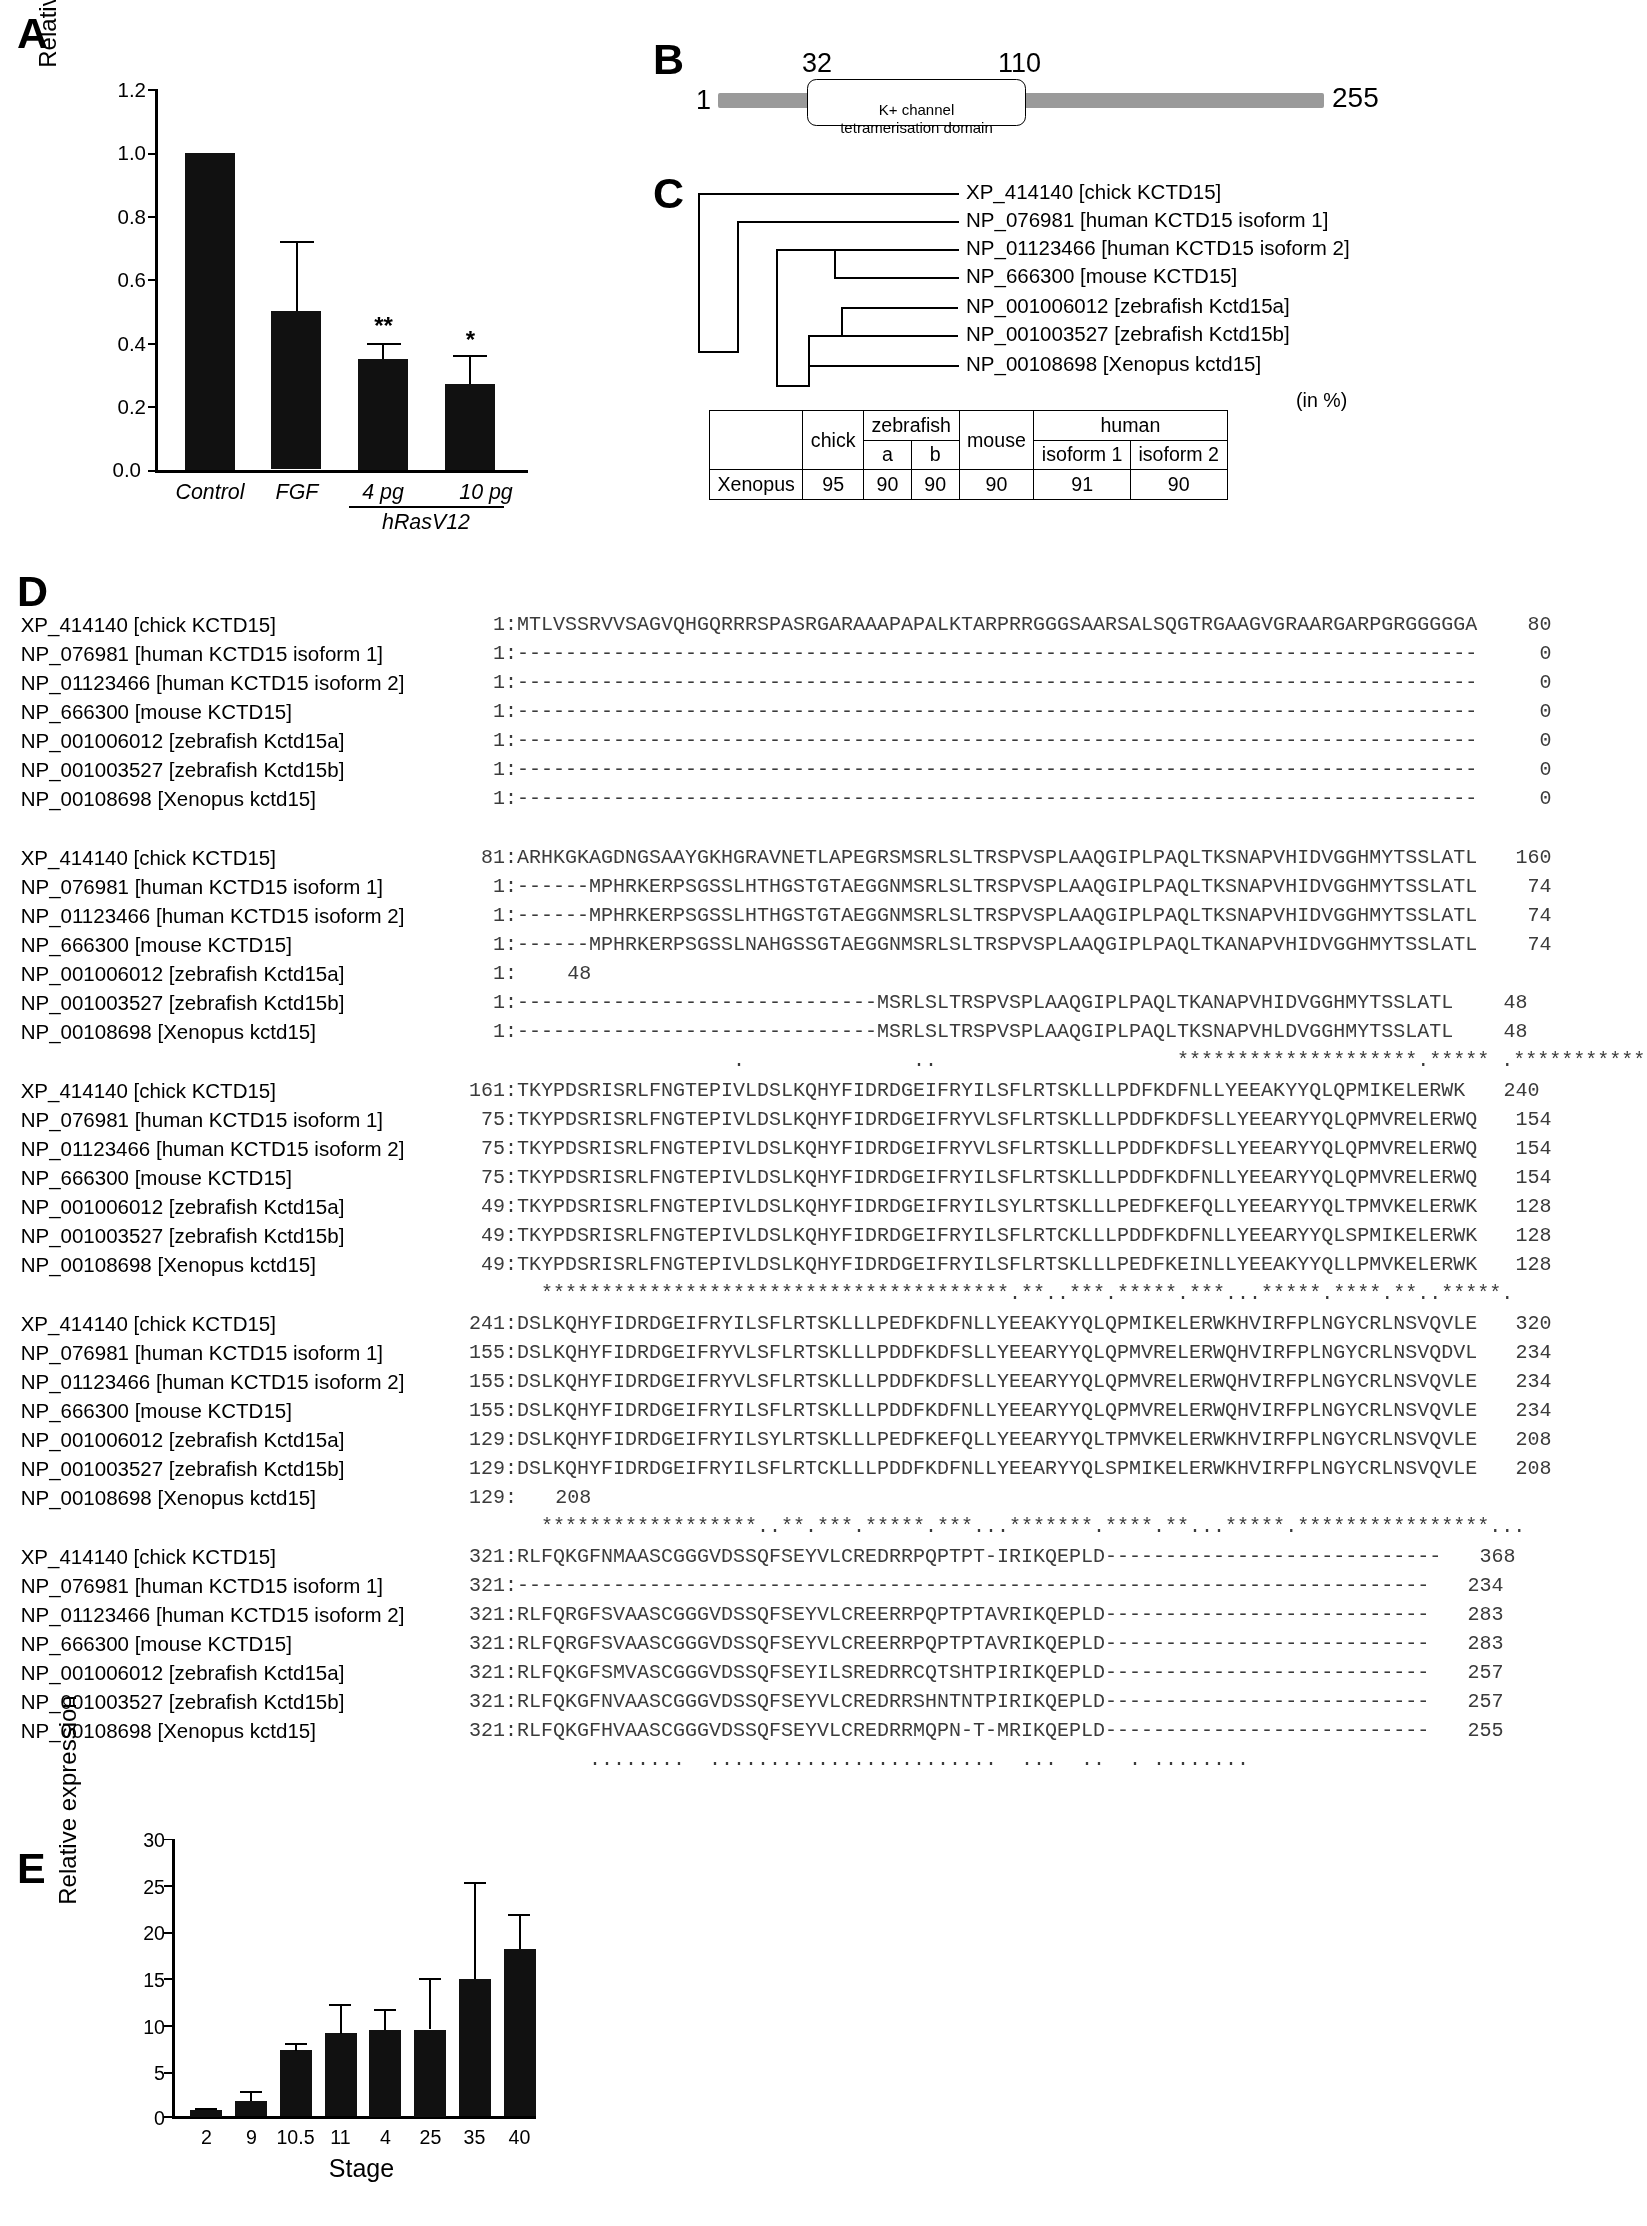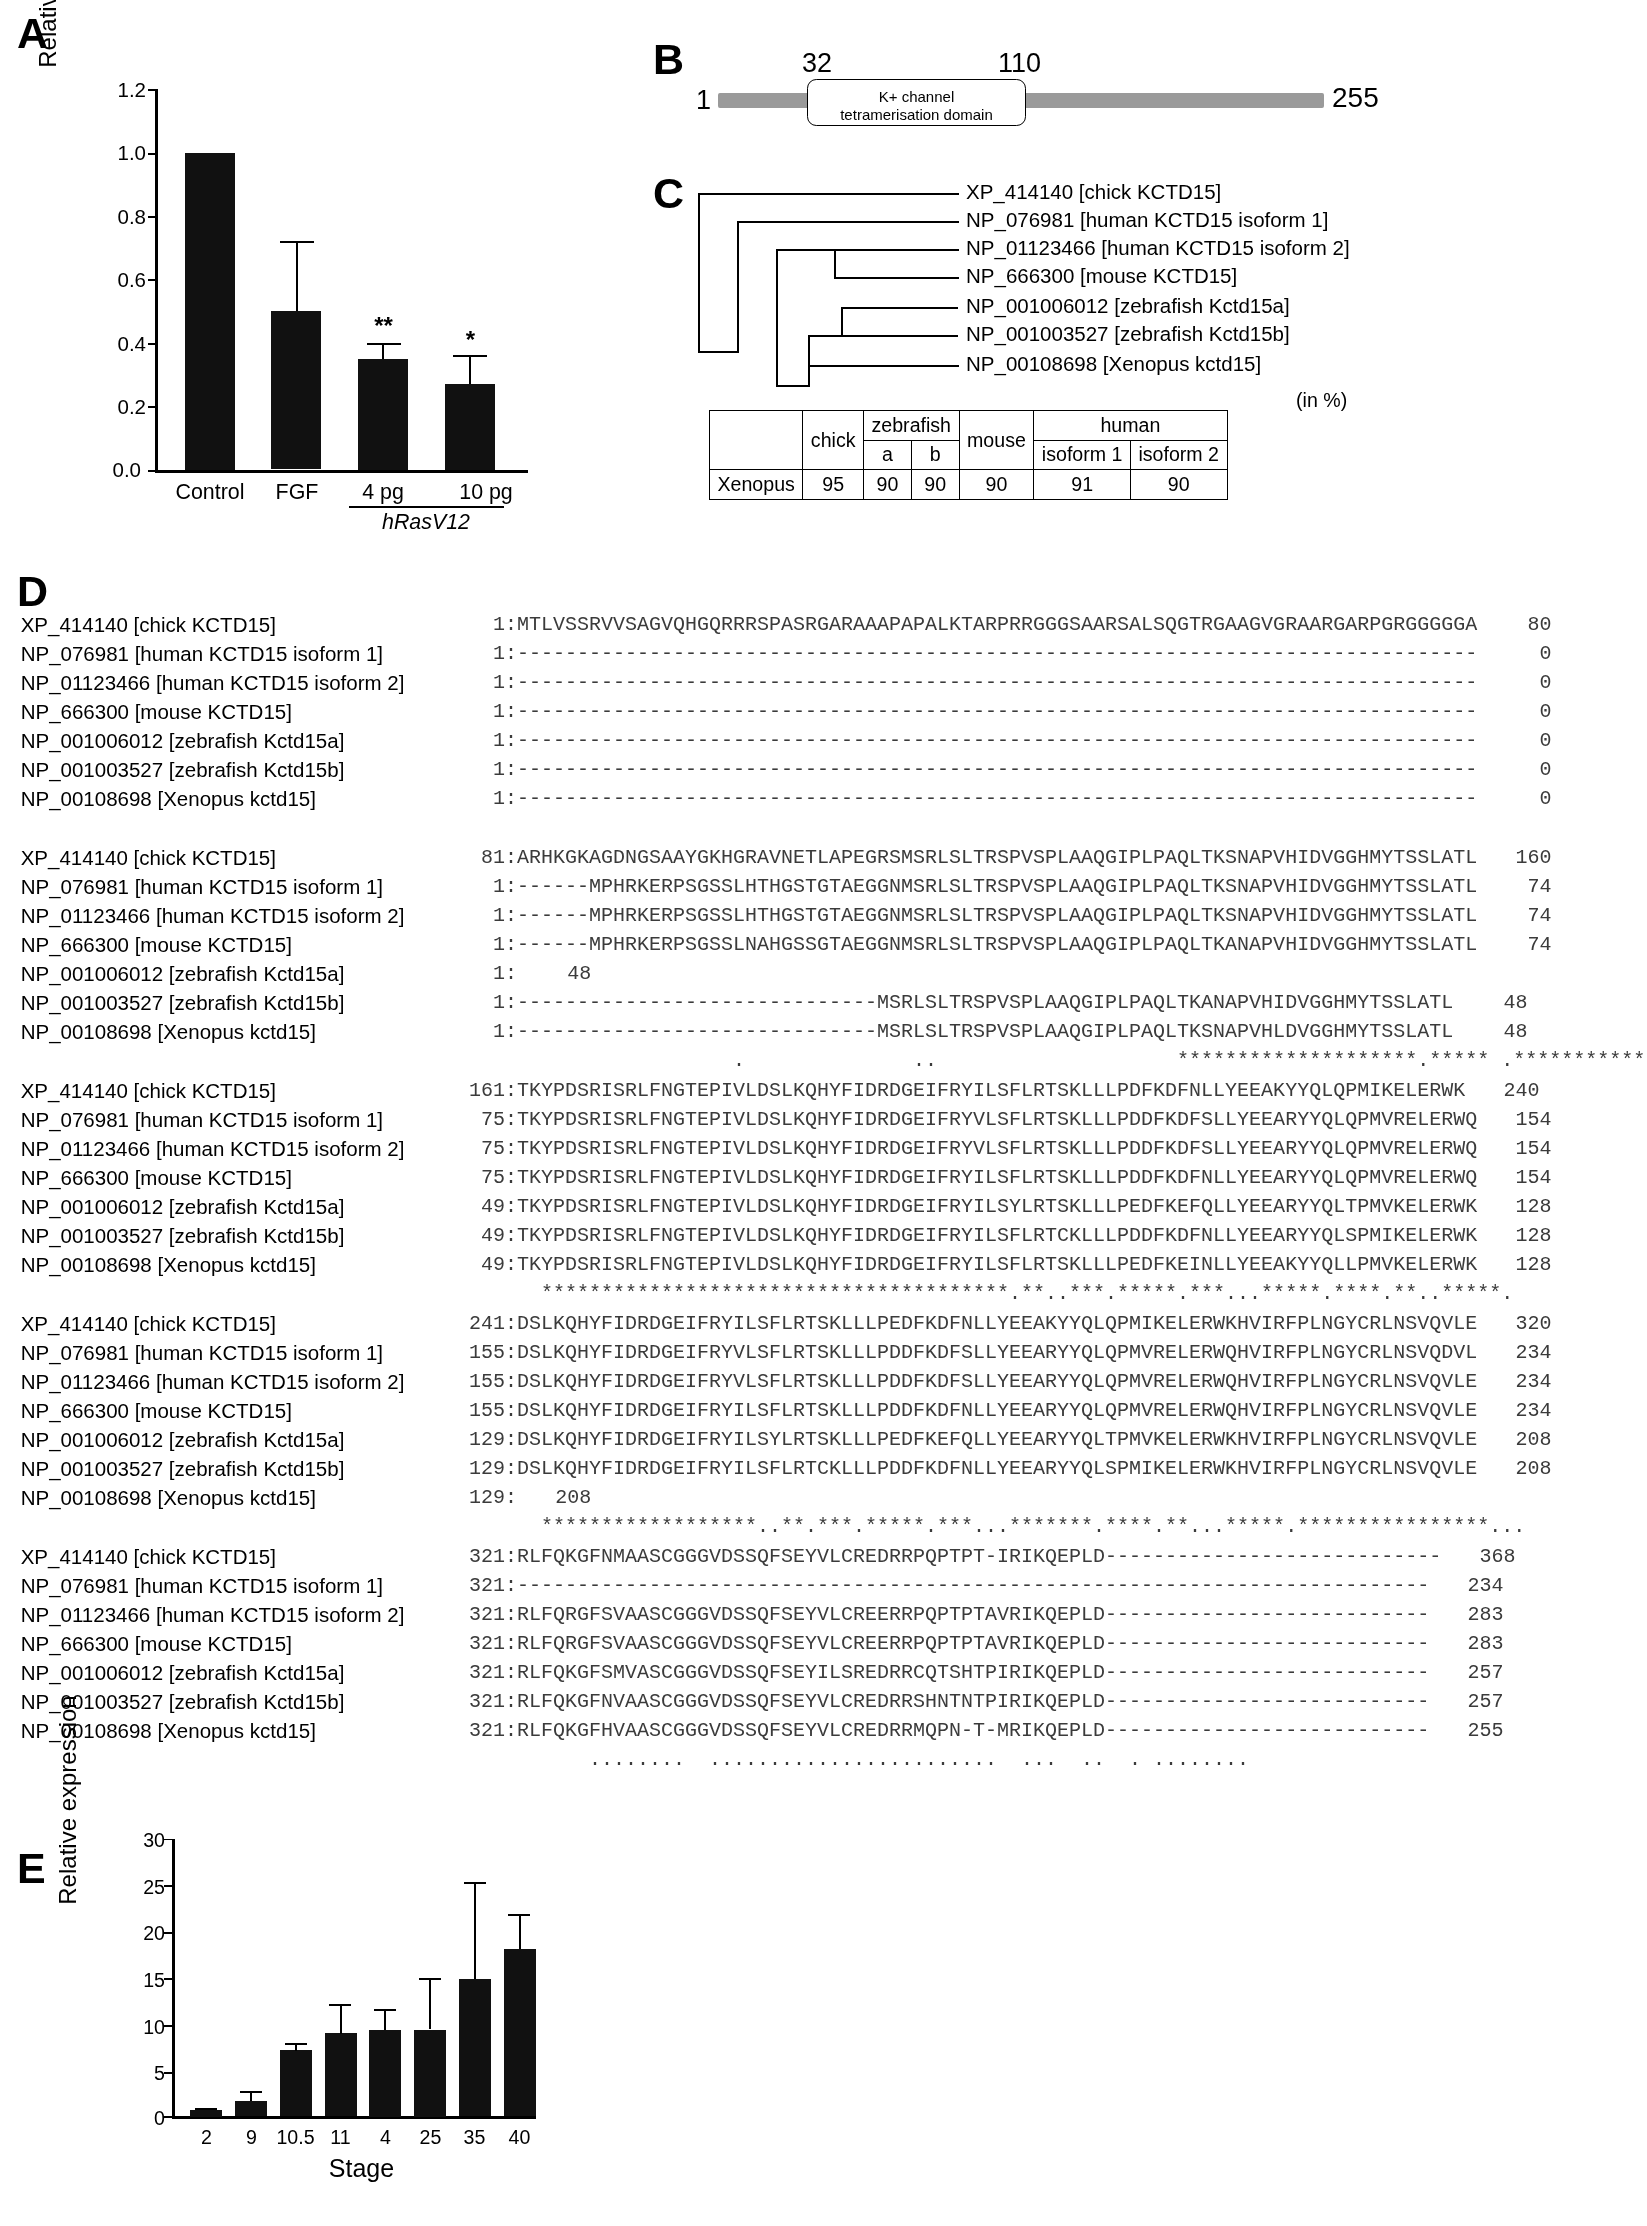--- a/index.html
+++ b/index.html
@@ -7,21 +7,21 @@
   .panel-letter{font-weight:bold;font-size:43px;font-family:"Liberation Sans",sans-serif;}
   
   #panelA{position:absolute;left:17px;top:9.3px;width:522px;height:522px;}
   #panelA .panel-letter{position:absolute;left:0;top:0;}
   #ylabelA{position:absolute;left:17px;top:103px;width:298px;transform:rotate(-90deg);transform-origin:left top;font-size:24px;text-align:center;}
   .axisA{position:absolute;background:#000;}
   .tickA{position:absolute;font-size:20.5px;text-align:right;width:56px;}
   .barA{position:absolute;background:#111;}
   .errA{position:absolute;background:#000;width:1.9px;}
   .errcapA{position:absolute;background:#000;height:1.9px;}
-  .catA{position:absolute;font-size:21.4px;text-align:center;width:112px;}
+  .catA{position:absolute;font-size:21.4px;text-align:center;width:112px;font-style:italic;}
   .starA{position:absolute;font-size:24px;text-align:center;width:75px;font-weight:bold;}
   
   #panelB{position:absolute;left:653px;top:9.3px;width:746px;height:140px;}
   #panelB .panel-letter{position:absolute;left:0;top:26px;}
   .bline{position:absolute;background:#9a9a9a;height:15px;border-radius:1.9px;}
   .bdomain{position:absolute;border:1.9px solid #000;background:#fff;border-radius:9.3px;text-align:center;font-size:15px;line-height:1.15;}
   .bnum{position:absolute;font-size:27px;}
   
   #panelC{position:absolute;left:653px;top:158px;width:960px;height:392px;}
   #panelC .panel-letter{position:absolute;left:0;top:11.2px;}
@@ -98,21 +98,21 @@
   <div class="catA" style="left:310px;top:471px;">4 pg</div>
   <div class="catA" style="left:413px;top:471px;">10 pg</div>
   <div class="axisA" style="left:332px;top:497px;width:155px;height:1.9px;"></div>
   <div class="catA ital" style="left:353px;top:501px;">hRasV12</div>
 </div>
 
 <div id="panelB">
   <div class="panel-letter">B</div>
   <div class="bnum" style="left:43px;top:76px;">1</div>
   <div class="bline" style="left:65px;top:84px;width:606px;"></div>
-  <div class="bdomain" style="left:154px;top:70px;width:219px;height:47px;padding-top:8px;box-sizing:border-box;">
+  <div class="bdomain" style="left:154px;top:70px;width:219px;height:47px;padding-top:21px;box-sizing:border-box;">
     <span>K+ channel</span><br>
     <span>tetramerisation domain</span>
   </div>
   <div class="bnum" style="left:149px;top:39px;">32</div>
   <div class="bnum" style="left:345px;top:39px;">110</div>
   <div class="bnum" style="left:679px;top:73px;font-size:28px;">255</div>
 </div>
 
 <div id="panelC">
   <div class="panel-letter">C</div>

